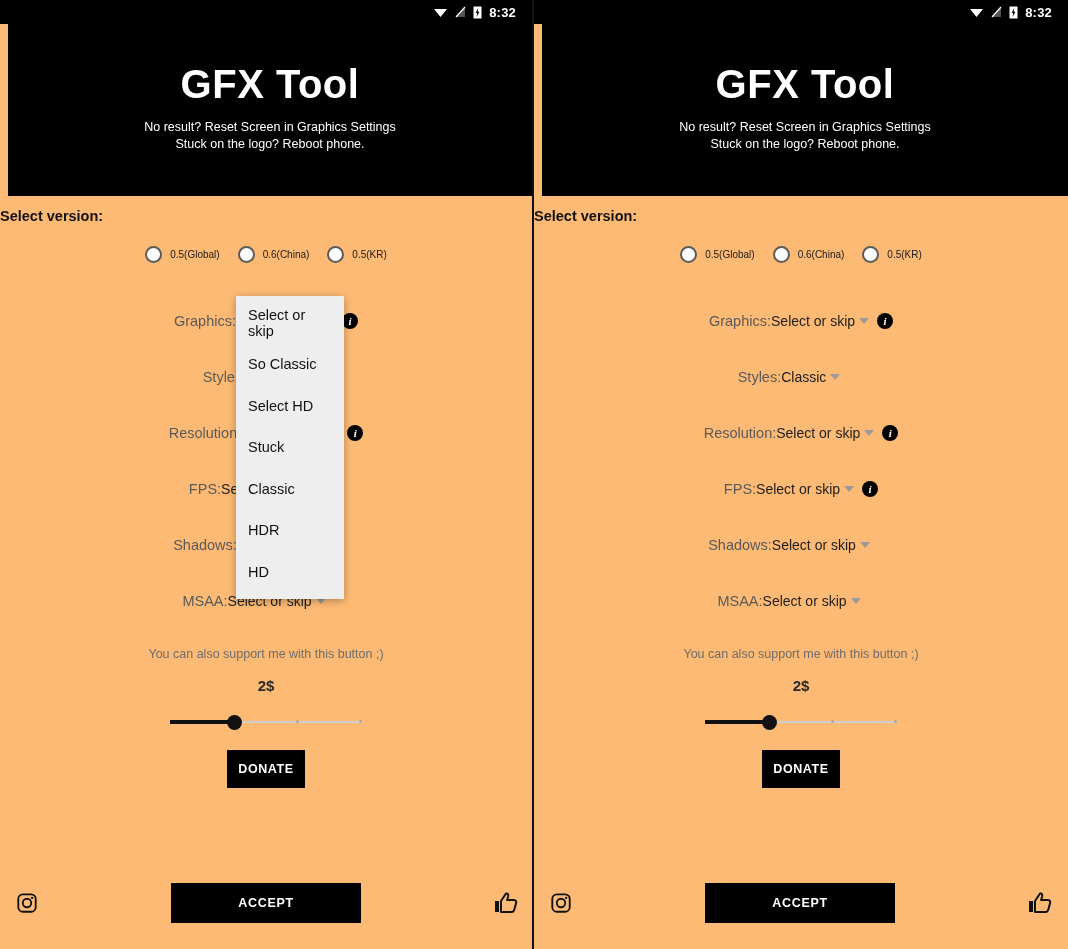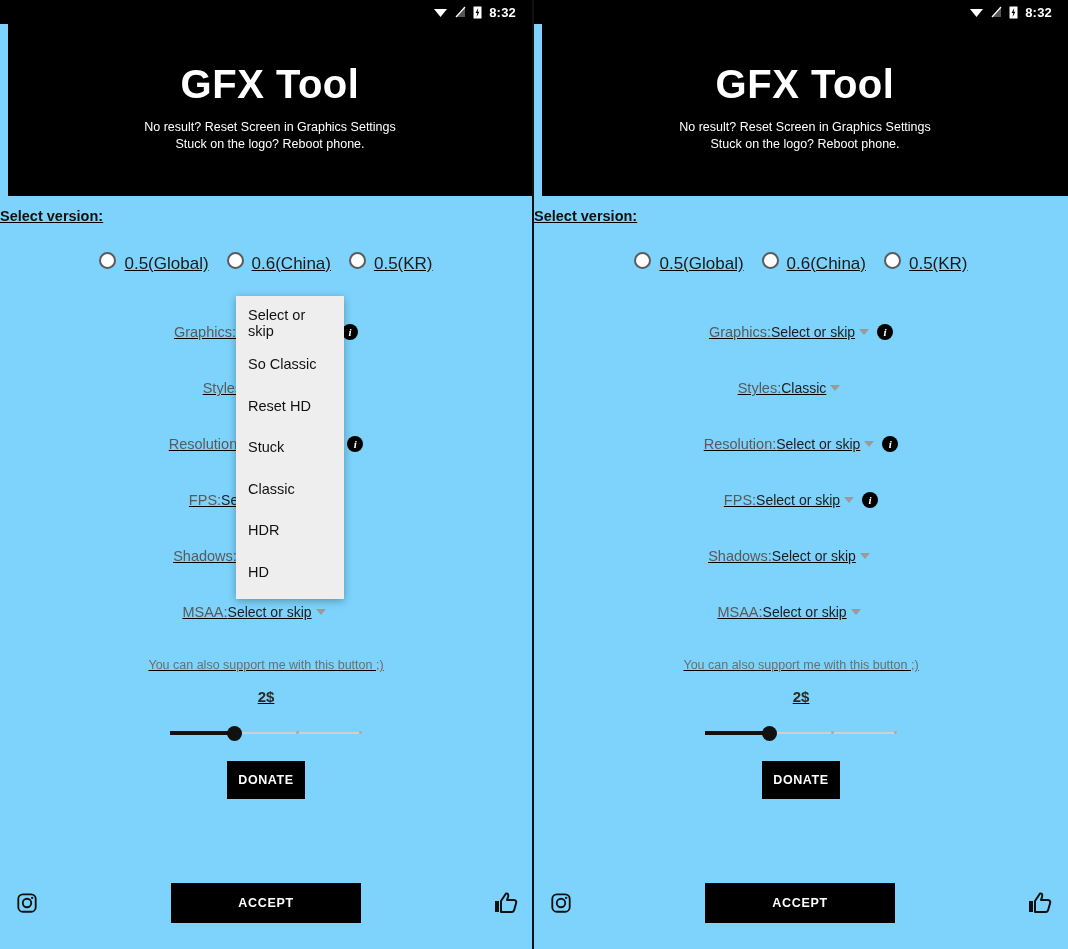--- a/index.html
+++ b/index.html
@@ -2,21 +2,21 @@
 <html><head>
 <meta charset="utf-8">
 <style>
   * { margin:0; padding:0; box-sizing:border-box; }
   body {
     width:1068px; height:949px; overflow:hidden;
     font-family:"Liberation Sans", sans-serif;
     background:#ffffff;
   }
   .screens { display:flex; width:1068px; height:949px; }
-  .panel { width:544px; height:949px; position:relative; background:#7dd3fc;text-decoration:underline; }
+  .panel { width:544px; height:949px; position:relative; background:#fdba74; }
   .panel.left { border-right:2px solid #111; }
 
   
   .statusbar {
     height:24px; background:#000; color:#fff;
     display:flex; align-items:center; justify-content:flex-end;
     gap:7px; padding-right:16px;
   }
   .sb-time { font-size:13px; font-weight:bold; letter-spacing:.2px; }
   .sb-ico { display:block; }
@@ -39,21 +39,21 @@
   }
   .radios {
     display:flex; justify-content:center; align-items:center;
     gap:18px; margin-top:22px;
   }
   .radio-item { display:flex; align-items:center; gap:8px; }
   .radio-circle {
     width:17px; height:17px; border:2px solid #5b5b5b;
     border-radius:50%; background:#fff;
   }
-  .radio-label { font-size:17px; color:#1a1a1a;margin-top:8px; }
+  .radio-label { font-size:10px; color:#1a1a1a; }
 
   
   .settings { margin-top:30px; }
   .srow {
     display:flex; align-items:center; justify-content:center;
     height:56px; 
   }
   .srow-label { font-size:14.5px; color:#5a5a5a; }
   .srow-value {
     font-size:14px; color:#1d1d1d; min-width:10px;
@@ -222,21 +222,21 @@
           <div class="slider-tick" style="left:189px;"></div>
           <div class="slider-thumb"></div>
         </div>
         <button class="donate-btn">DONATE</button>
       </div>
     </div>
 
     <div class="dropdown dd-graphics">
       <div class="dd-item">Select or skip</div>
       <div class="dd-item">So Classic</div>
-      <div class="dd-item">Reset HD</div>
+      <div class="dd-item">Select HD</div>
       <div class="dd-item">Stuck</div>
       <div class="dd-item">Classic</div>
       <div class="dd-item">HDR</div>
       <div class="dd-item">HD</div>
     </div>
 
     <div class="bottombar">
       <svg width="22" height="22" viewBox="0 0 24 24">
           <rect x="2.5" y="2.5" width="19" height="19" rx="5" fill="none" stroke="#111" stroke-width="2"></rect>
           <circle cx="12" cy="12" r="4.6" fill="none" stroke="#111" stroke-width="2"></circle>

